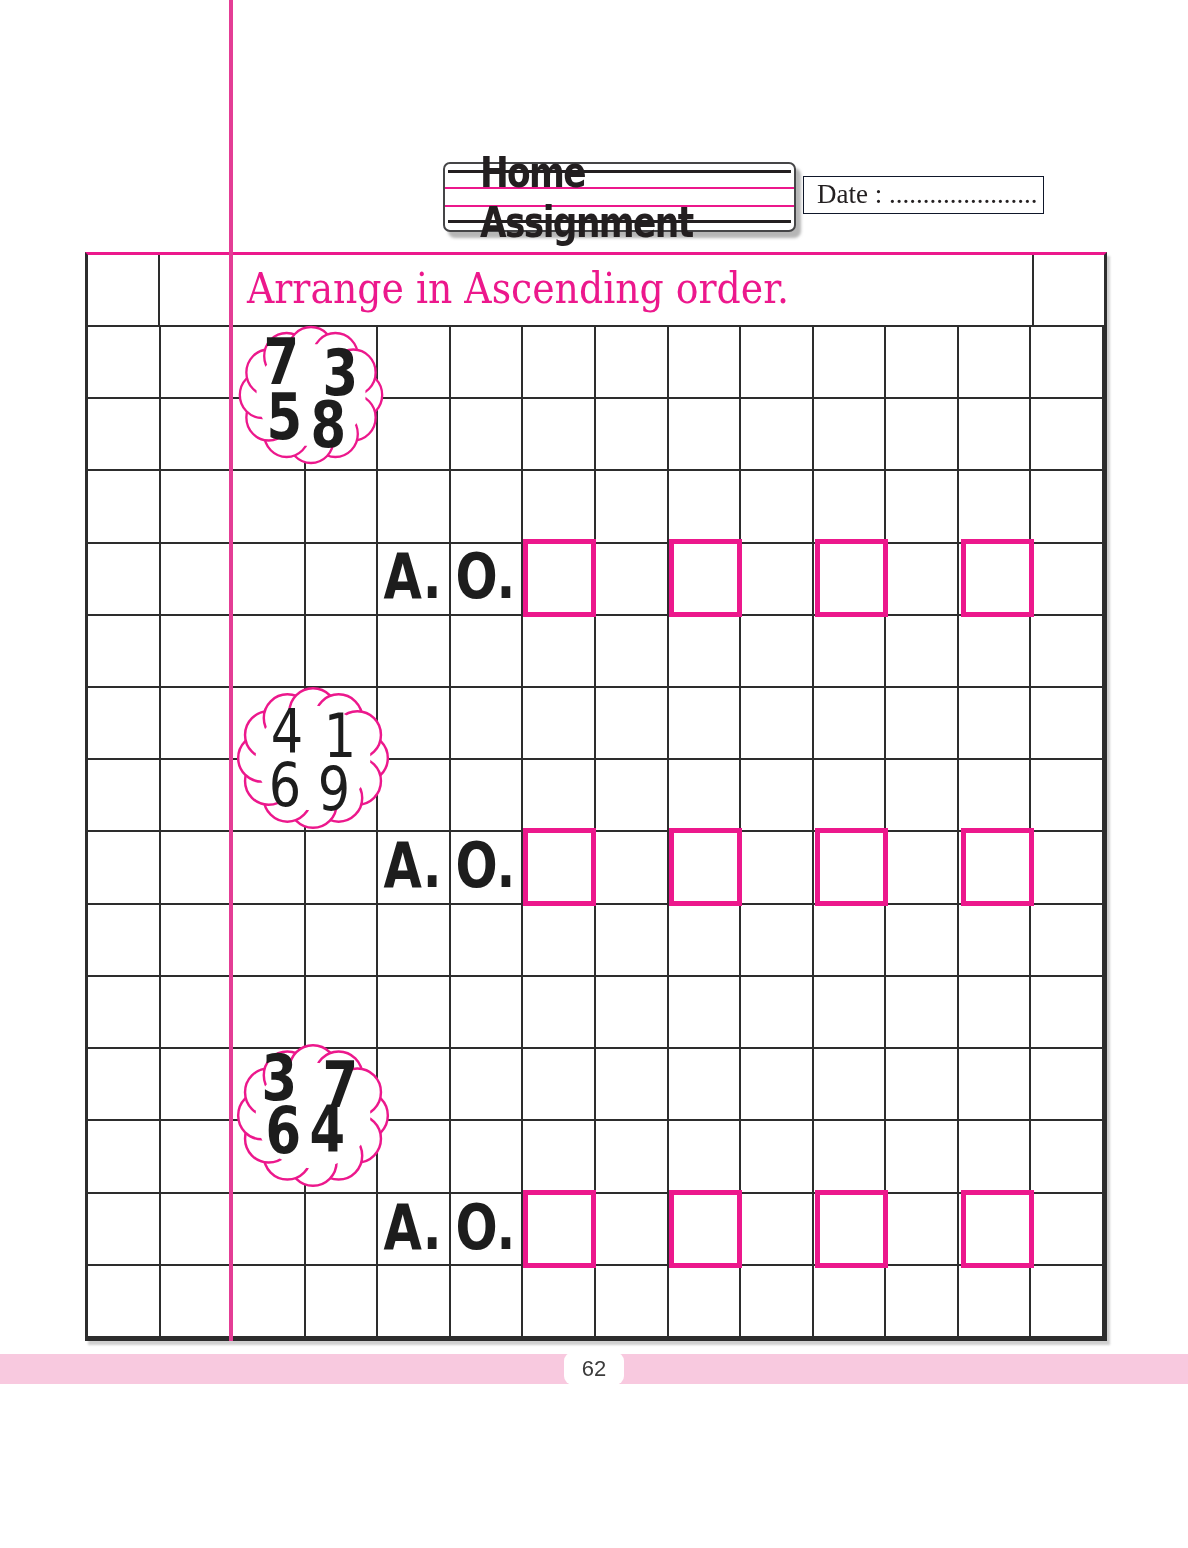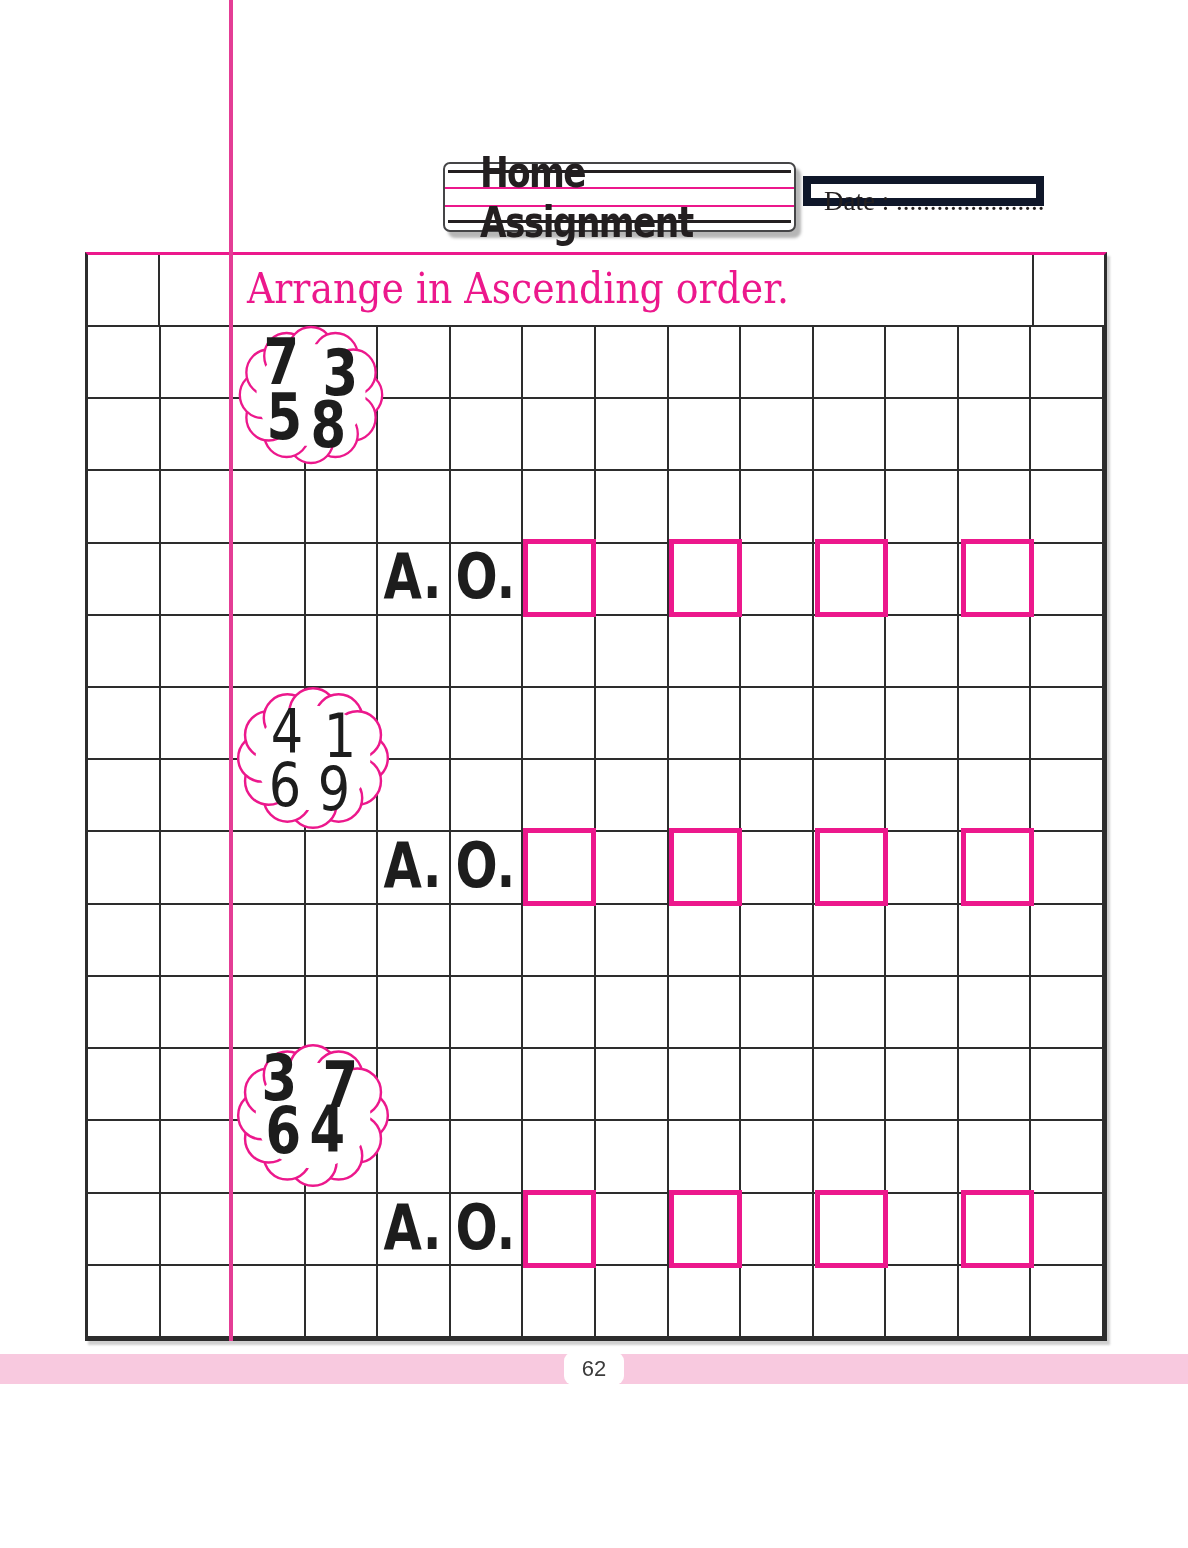--- a/index.html
+++ b/index.html
@@ -14,22 +14,22 @@
              border:2px solid #454547;border-radius:7px;z-index:6;
              box-shadow:5px 6px 3px rgba(110,110,110,.5);margin-left:22px;}
   .title-box .rule{position:absolute;left:3px;right:3px;height:3px;background:#231F20;}
   .title-box .rule.pink{height:2px;background:#EC188C;left:0;right:0;}
   .rule.r1{top:6px;} .rule.r2{top:23px;} .rule.r3{top:41px;} .rule.r4{top:56px;}
   .title-text{position:absolute;left:0;top:0;width:100%;height:100%;display:flex;align-items:center;justify-content:center;
               font-family:"DejaVu Sans",sans-serif;font-weight:800;font-size:43px;color:#231F20;
               letter-spacing:-2px;transform:scaleX(.8);z-index:2;}
 
   
-  .date-box{position:absolute;left:803px;top:176px;width:241px;height:30px;background:#fff;
-            border:8px solid #0f172a;box-sizing:border-box;z-index:6;}
+  .date-box{position:absolute;left:803px;top:176px;width:241px;height:38px;background:#fff;
+            border:1px solid #0f172a;box-sizing:border-box;z-index:6;}
   .date-label{position:absolute;left:13px;top:0;height:34px;line-height:34px;
               font-family:"Liberation Serif",serif;font-size:27px;color:#231F20;white-space:nowrap;}
 
   
   .grid{position:absolute;left:85px;top:252px;width:1022px;height:1089px;box-sizing:border-box;
         background:#fff;border:3px solid #2D2D2D;border-top:3px solid #EC188C;z-index:1;
         box-shadow:3px 4px 2px rgba(120,120,120,.35);}
   .grid-header-row{position:absolute;left:0;top:0;width:100%;height:70px;border-bottom:2px solid #2D2D2D;box-sizing:content-box;}
   .ghr-div{position:absolute;top:0;width:2px;height:70px;background:#2D2D2D;}
   .ghr-d1{left:70px;} .ghr-d2{left:143px;} .ghr-d3{left:944px;}

